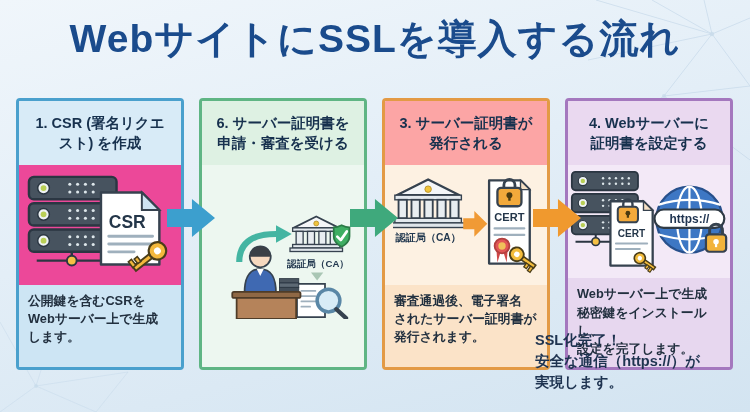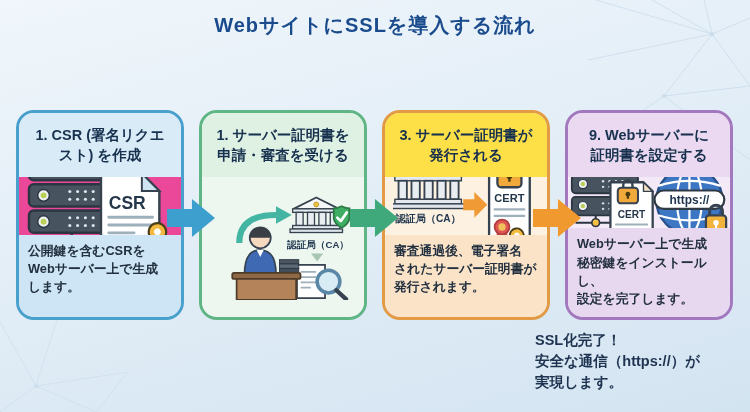--- a/index.html
+++ b/index.html
@@ -4,43 +4,43 @@
 <style>
   html,body{margin:0;padding:0;}
   body{
     width:750px;height:412px;position:relative;overflow:hidden;
     font-family:"Liberation Sans","DejaVu Sans",sans-serif;
     background:linear-gradient(165deg,#f0f6fb 0%,#e3eef7 45%,#d3e4f1 100%);
   }
   .mesh{position:absolute;left:0;top:0;z-index:0;}
   .title{
     position:absolute;top:12px;left:0;width:750px;margin:0;z-index:2;
-    text-align:center;font-size:20px;font-weight:bold;color:#1a4b8c;letter-spacing:1px;
+    text-align:center;font-size:39px;font-weight:bold;color:#1a4b8c;letter-spacing:1px;
   }
   .panel{
-    position:absolute;top:110px;width:168px;height:210px;z-index:1;
-    border-radius:18px;border:3px solid;overflow:hidden;
+    position:absolute;top:98px;width:168px;height:272px;z-index:1;
+    border-radius:4px;border:3px solid;overflow:hidden;
     display:flex;flex-direction:column;box-sizing:border-box;
   }
   .panel .hd{
     min-height:56px;display:flex;align-items:center;justify-content:center;
     text-align:center;font-size:14.5px;font-weight:bold;color:#17314e;
     white-space:pre-line;line-height:1.35;padding:5px 2px 3px;
   }
   .panel .ic{flex:1;display:flex;align-items:center;justify-content:center;overflow:hidden;}
   .panel .cp{
     min-height:66px;font-size:12.8px;font-weight:bold;color:#22303f;
     white-space:pre-line;line-height:1.42;padding:7px 9px 9px;text-align:left;
   }
   .p1{left:16px;border-color:#4aa0cd;}
   .p1 .hd{background:#d8ebf7;} .p1 .ic{background:#ec4899;} .p1 .cp{background:#cde5f4;}
   .p2{left:199px;border-color:#5fb584;}
   .p2 .hd{background:#def1e3;} .p2 .ic{background:#edf7f0;} .p2 .cp{background:#d7eedd;}
   .p3{left:382px;border-color:#e39a45;}
-  .p3 .hd{background:#fde047;} .p3 .ic{background:#fdf1e2;} .p3 .cp{background:#fbe3c8;}
+  .p3 .hd{background:#fca5a5;} .p3 .ic{background:#fdf1e2;} .p3 .cp{background:#fbe3c8;}
   .p4{left:565px;border-color:#a478be;}
   .p4 .hd{background:#ead9f0;} .p4 .ic{background:#f3e9f7;} .p4 .cp{background:#e7d7ef;}
   .flow-arrow{
     position:absolute;top:199px;width:48px;height:38px;z-index:3;
     clip-path:polygon(0% 26%,52% 26%,52% 0%,100% 50%,52% 100%,52% 74%,0% 74%);
   }
   .fa1{left:167px;background:#3c9fce;}
   .fa2{left:350px;background:#3fa97c;}
   .fa3{left:533px;background:#f0992e;}
   .footer-note{
@@ -128,21 +128,21 @@
         <circle r="3.5" fill="#ffffff"></circle>
       </g>
     </svg>
   </div>
   <div class="cp">公開鍵を含むCSRを
 Webサーバー上で生成
 します。</div>
 </section>
 
 <section class="panel p2">
-  <div class="hd">1. サーバー証明書を
+  <div class="hd">6. サーバー証明書を
 申請・審査を受ける</div>
   <div class="ic">
     <svg width="140" viewBox="0 0 160 122">
       <g>
         <path d="M30,56 C30,32 48,24 72,24" stroke="#44b5a2" stroke-width="7" fill="none"></path>
         <polygon points="72,14 90,24 72,34" fill="#44b5a2"></polygon>
       </g>
       <g transform="translate(92,2)">
         <polygon points="0,15 26,2 52,15" fill="#f4f6f8" stroke="#36424f" stroke-width="2" stroke-linejoin="round"></polygon>
         <circle cx="26" cy="10" r="2.8" fill="#f0c43c" stroke="#b8922a" stroke-width="1"></circle>
@@ -232,21 +232,21 @@
         <circle r="3" fill="#ffffff"></circle>
       </g>
     </svg>
   </div>
   <div class="cp">審査通過後、電子署名
 されたサーバー証明書が
 発行されます。</div>
 </section>
 
 <section class="panel p4">
-  <div class="hd">9. Webサーバーに
+  <div class="hd">4. Webサーバーに
 証明書を設定する</div>
   <div class="ic">
     <svg width="158" viewBox="0 0 172 112">
       <g>
         <path d="M28,70 L28,78 M6,78 H84" stroke="#2b3642" stroke-width="2.2" fill="none"></path>
         <rect x="2" y="2" width="72" height="20" rx="4" fill="#47535f" stroke="#2b3642" stroke-width="2"></rect>
         <rect x="2" y="26" width="72" height="20" rx="4" fill="#47535f" stroke="#2b3642" stroke-width="2"></rect>
         <rect x="2" y="50" width="72" height="20" rx="4" fill="#47535f" stroke="#2b3642" stroke-width="2"></rect>
         <g>
           <circle cx="14" cy="12" r="5" fill="#eef2f4" stroke="#2b3642" stroke-width="1.2"></circle>

